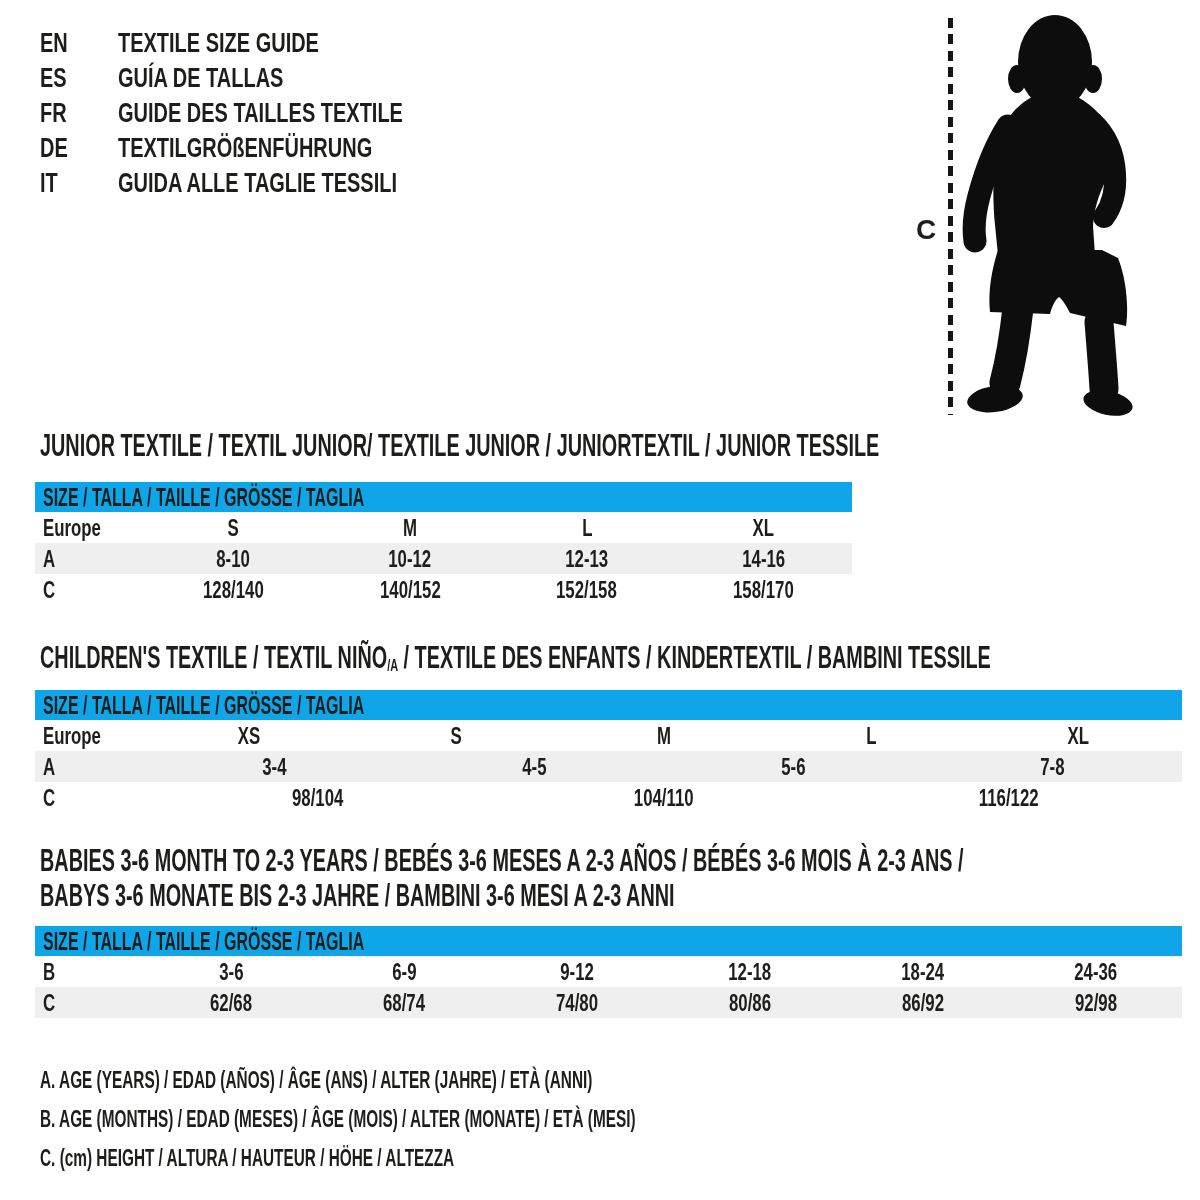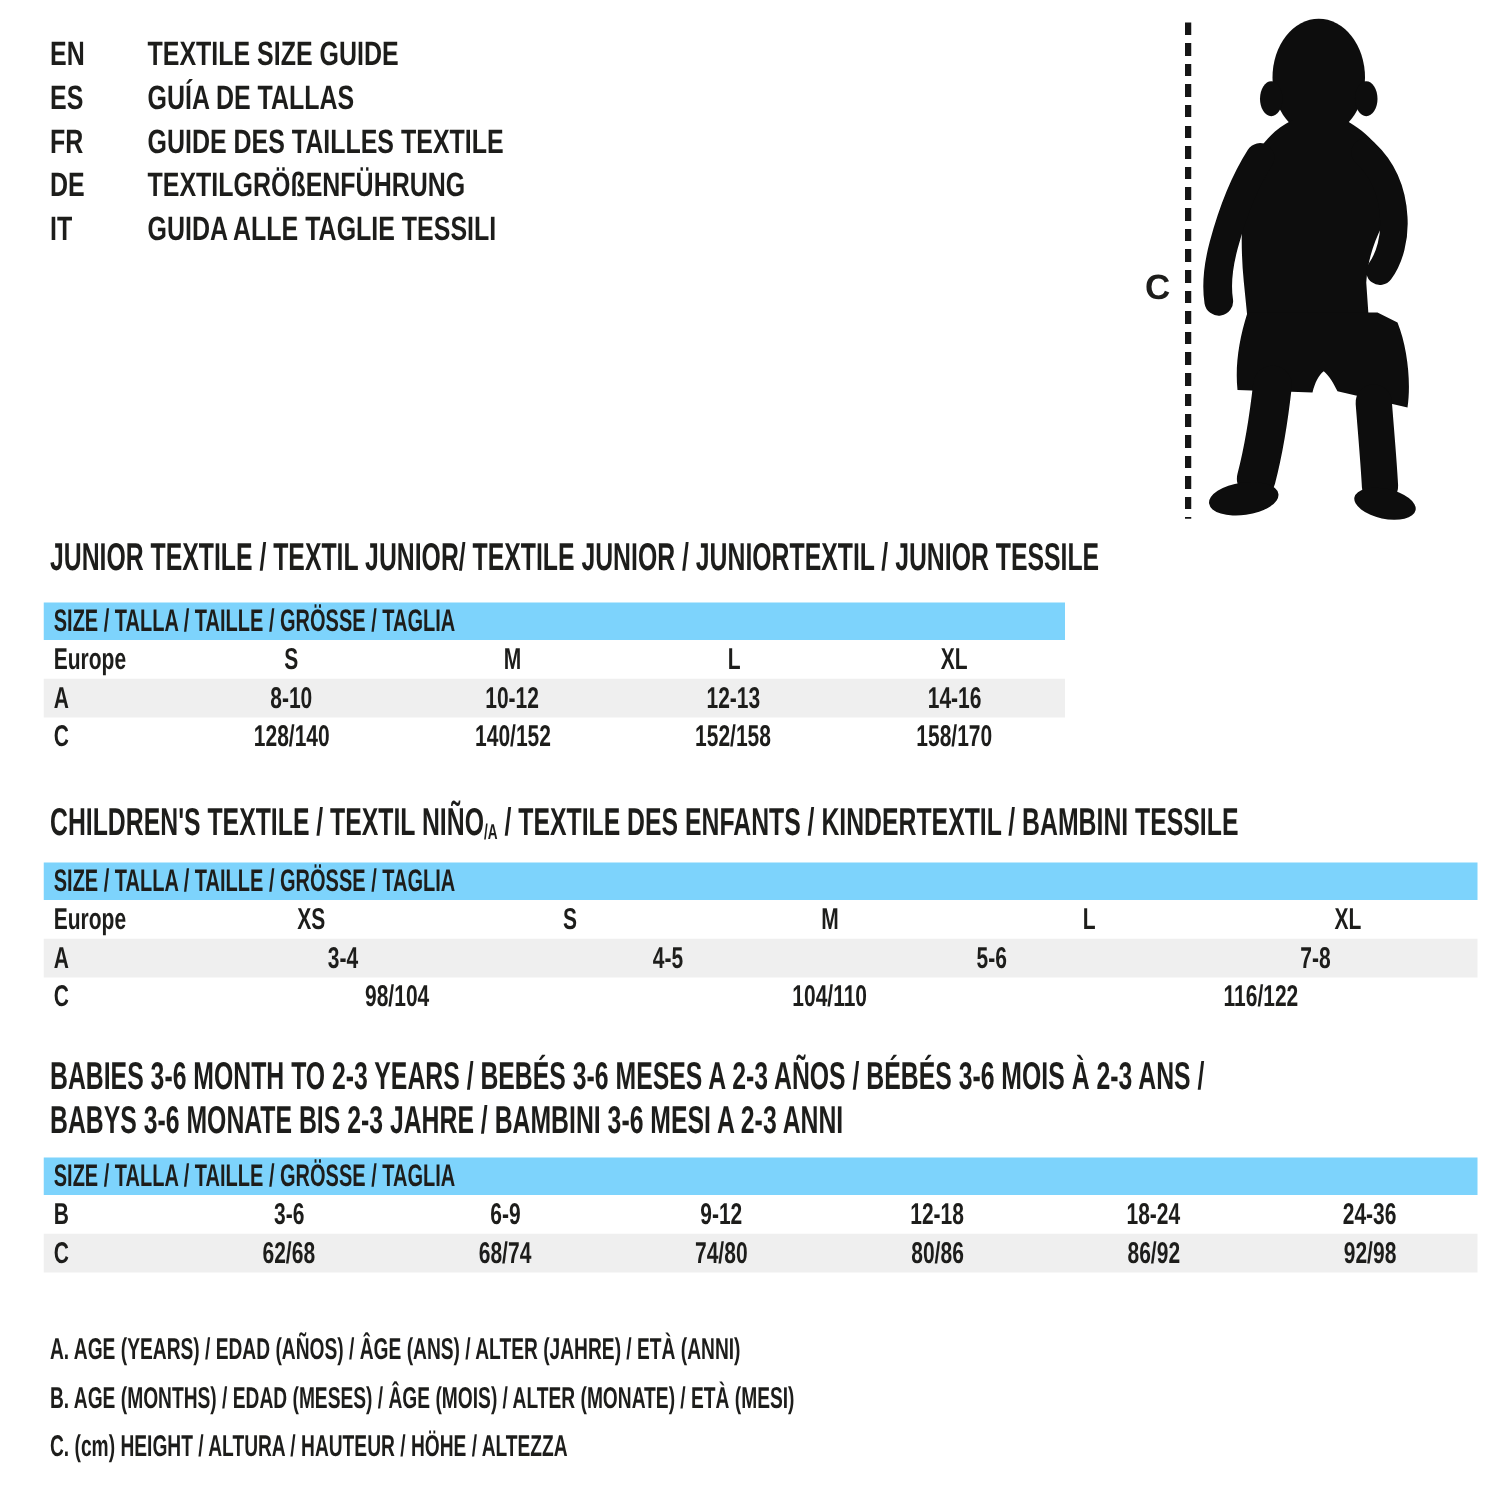--- a/index.html
+++ b/index.html
@@ -32,21 +32,21 @@
   .figure-c { position:absolute; left:916px; top:214px; font-size:28px; font-weight:700; }
   .baby-svg { position:absolute; left:962px; top:10px; }
 
   
   .sec-title { position:absolute; left:40px; font-size:31px; font-weight:700; line-height:26px; }
   .sub { font-size:0.55em; position:relative; bottom:-3px; letter-spacing:0; }
 
   
   .size-table { position:absolute; }
   .t-bar {
-    height:30px; background:#7dd3fc; display:flex; align-items:center;
+    height:30px; background:#0ea5e9; display:flex; align-items:center;
     padding-left:8px; font-size:25px; font-weight:700;
   }
   .t-row { display:flex; height:31px; align-items:center; font-size:24px; font-weight:700; }
   .t-row.alt { background:#efefef; }
   .t-cell { flex:1; text-align:center; }
   .t-cell.first { flex:0 0 110px; text-align:left; padding-left:8px; }
 
   
   .legend { position:absolute; left:40px; top:1060px; }
   .legend-line { height:39px; display:flex; align-items:center; font-size:24px; font-weight:700; }

